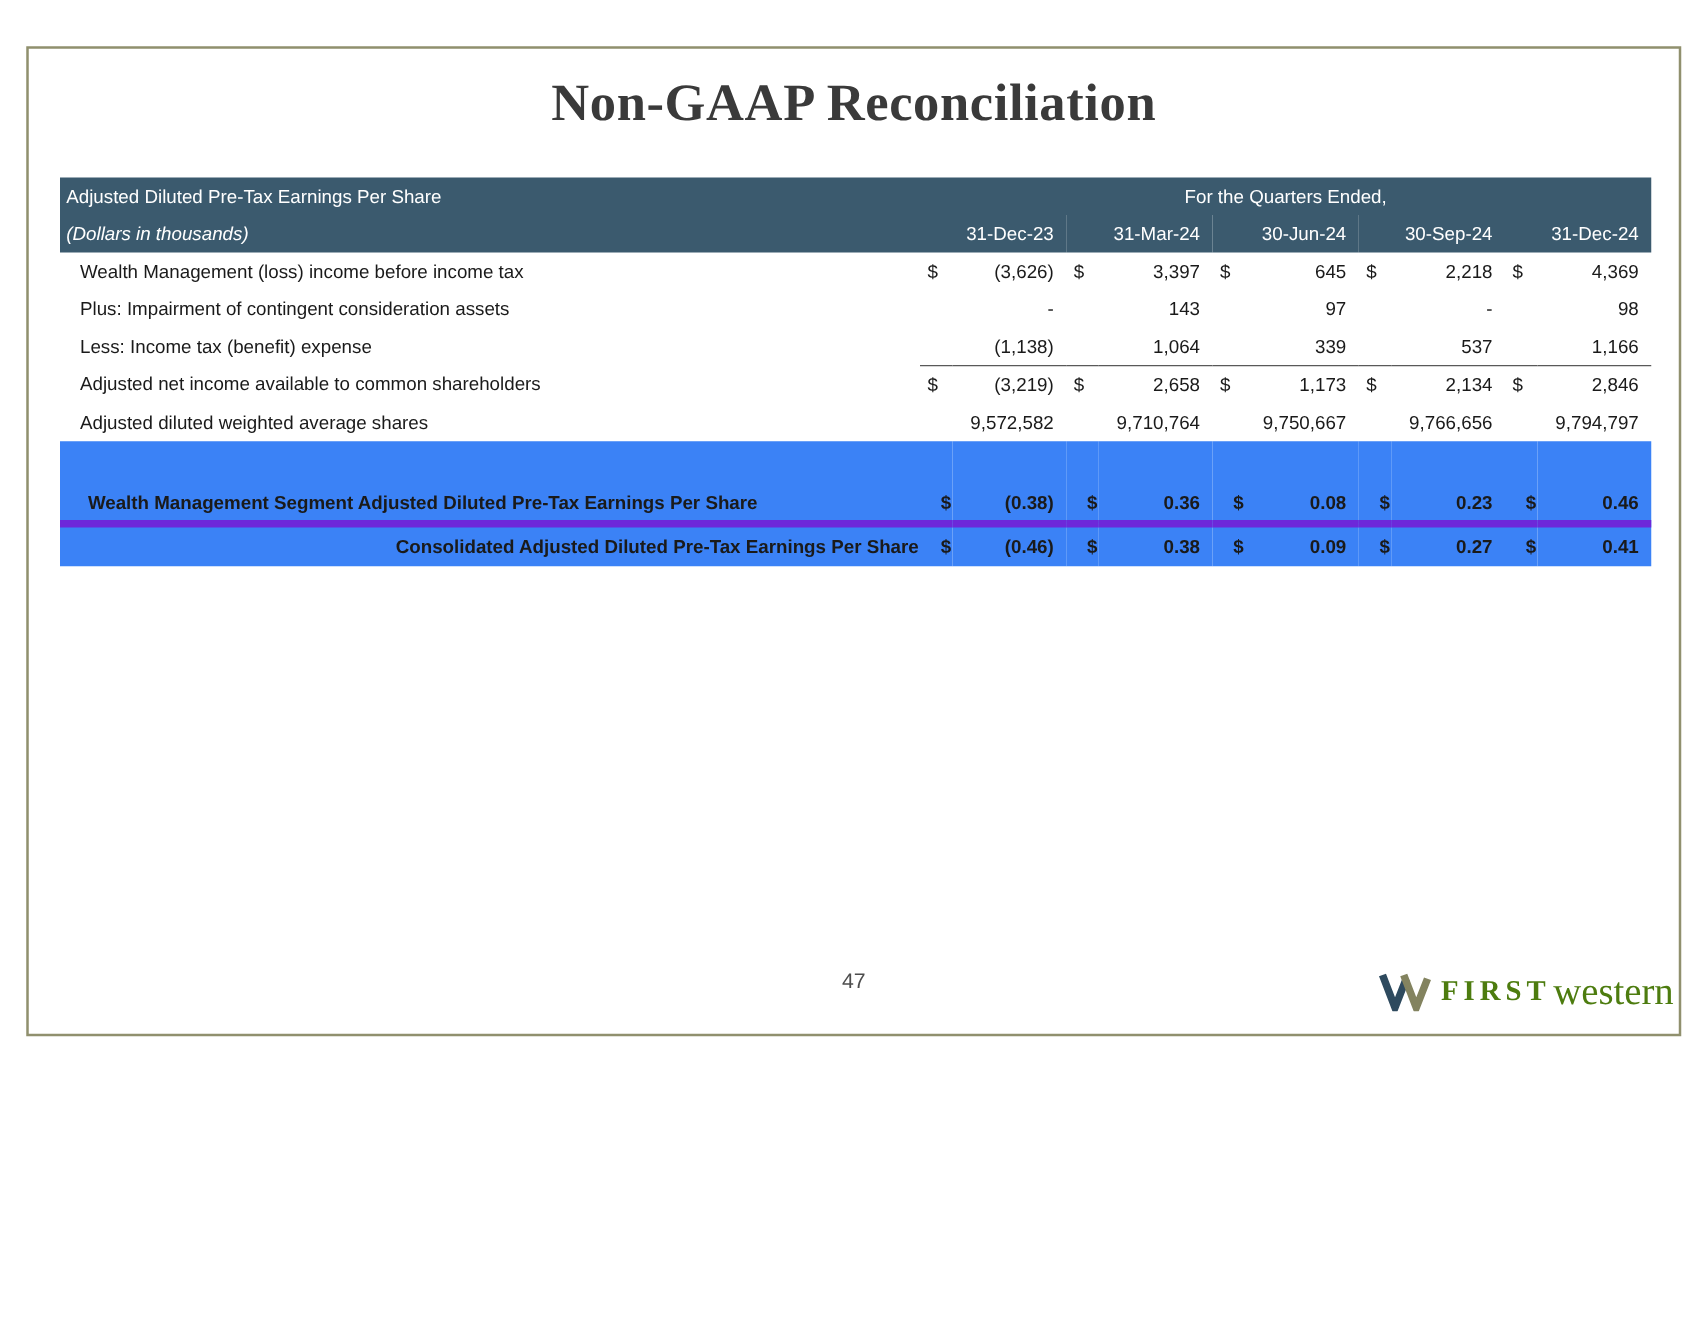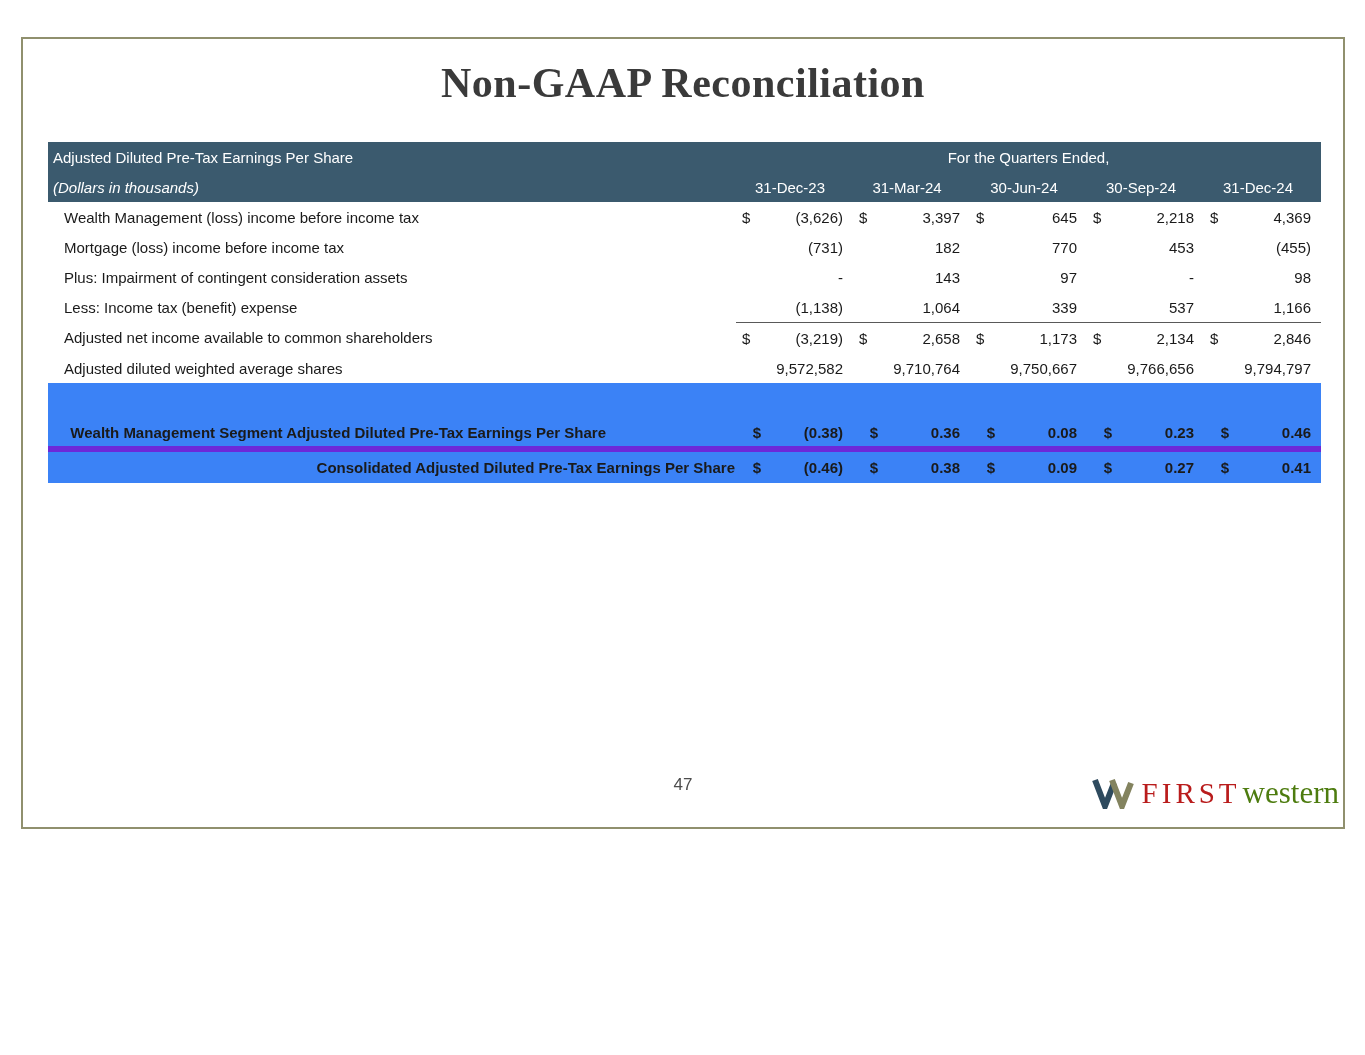--- a/index.html
+++ b/index.html
@@ -42,21 +42,21 @@
   thead th {
     background: #3B5A6E;
     color: #ffffff;
     font-weight: 400;
     height: 28px;
     font-size: 15px;
   }
   th.t-title    { text-align: left; padding-left: 5px; }
   th.t-quarters { text-align: center; margin-top: 12px; }
   th.t-subtitle { text-align: left; padding-left: 5px; font-style: italic; }
-  th.t-date     { padding-right: 10px; }
+  th.t-date     { text-align: right; padding-right: 10px; }
   tbody td { height: 28px; }
   td.lbl { padding-left: 16px; text-align: left; }
   td.cur { text-align: left; padding-left: 6px; }
   td.val { text-align: right; padding-right: 10px; }
   tr.rule-above td.cur, tr.rule-above td.val { border-top: 1px solid #595959; }
   tr.hl td { background: #3b82f6; font-weight: 700; text-align: right; }
   tr.tall td { height: 57px; vertical-align: bottom; padding-bottom: 5px; }
   tr.tall td.lbl { padding-right: 130px; }
   tr.sep td { border-top: 6px solid #6d28d9; height: 29px; margin-top: 36px; }
   .page-num {
@@ -68,24 +68,24 @@
   }
   .logo {
     position: absolute;
     right: 4px; bottom: 16px;
     display: flex;
     align-items: center;
   }
   .logo-mark { margin-right: 8px; }
   .logo-first {
     font-family: "Liberation Serif", serif;
-    font-weight: 400;
-    font-size: 29px;
+    font-weight: 700;
+    font-size: 23px;
     letter-spacing: 4px;
-    color: #b91c1c;
+    color: #4d7c0f;
   }
   .logo-western {
     font-family: "Liberation Serif", serif;
     font-size: 31px;
     color: #4d7c0f;
     margin-left: 2px;
   }
 </style>
 </head>
 <body>
@@ -131,33 +131,20 @@
         <td class="cur">$</td>
         <td class="val">3,397</td>
         <td class="cur">$</td>
         <td class="val">645</td>
         <td class="cur">$</td>
         <td class="val">2,218</td>
         <td class="cur">$</td>
         <td class="val">4,369</td>
       </tr>
 
-      <tr>
-        <td class="lbl">Mortgage (loss) income before income tax</td>
-        <td class="cur"></td>
-        <td class="val">(731)</td>
-        <td class="cur"></td>
-        <td class="val">182</td>
-        <td class="cur"></td>
-        <td class="val">770</td>
-        <td class="cur"></td>
-        <td class="val">453</td>
-        <td class="cur"></td>
-        <td class="val">(455)</td>
-      </tr>
 
       <tr>
         <td class="lbl">Plus: Impairment of contingent consideration assets</td>
         <td class="cur"></td>
         <td class="val">-</td>
         <td class="cur"></td>
         <td class="val">143</td>
         <td class="cur"></td>
         <td class="val">97</td>
         <td class="cur"></td>

